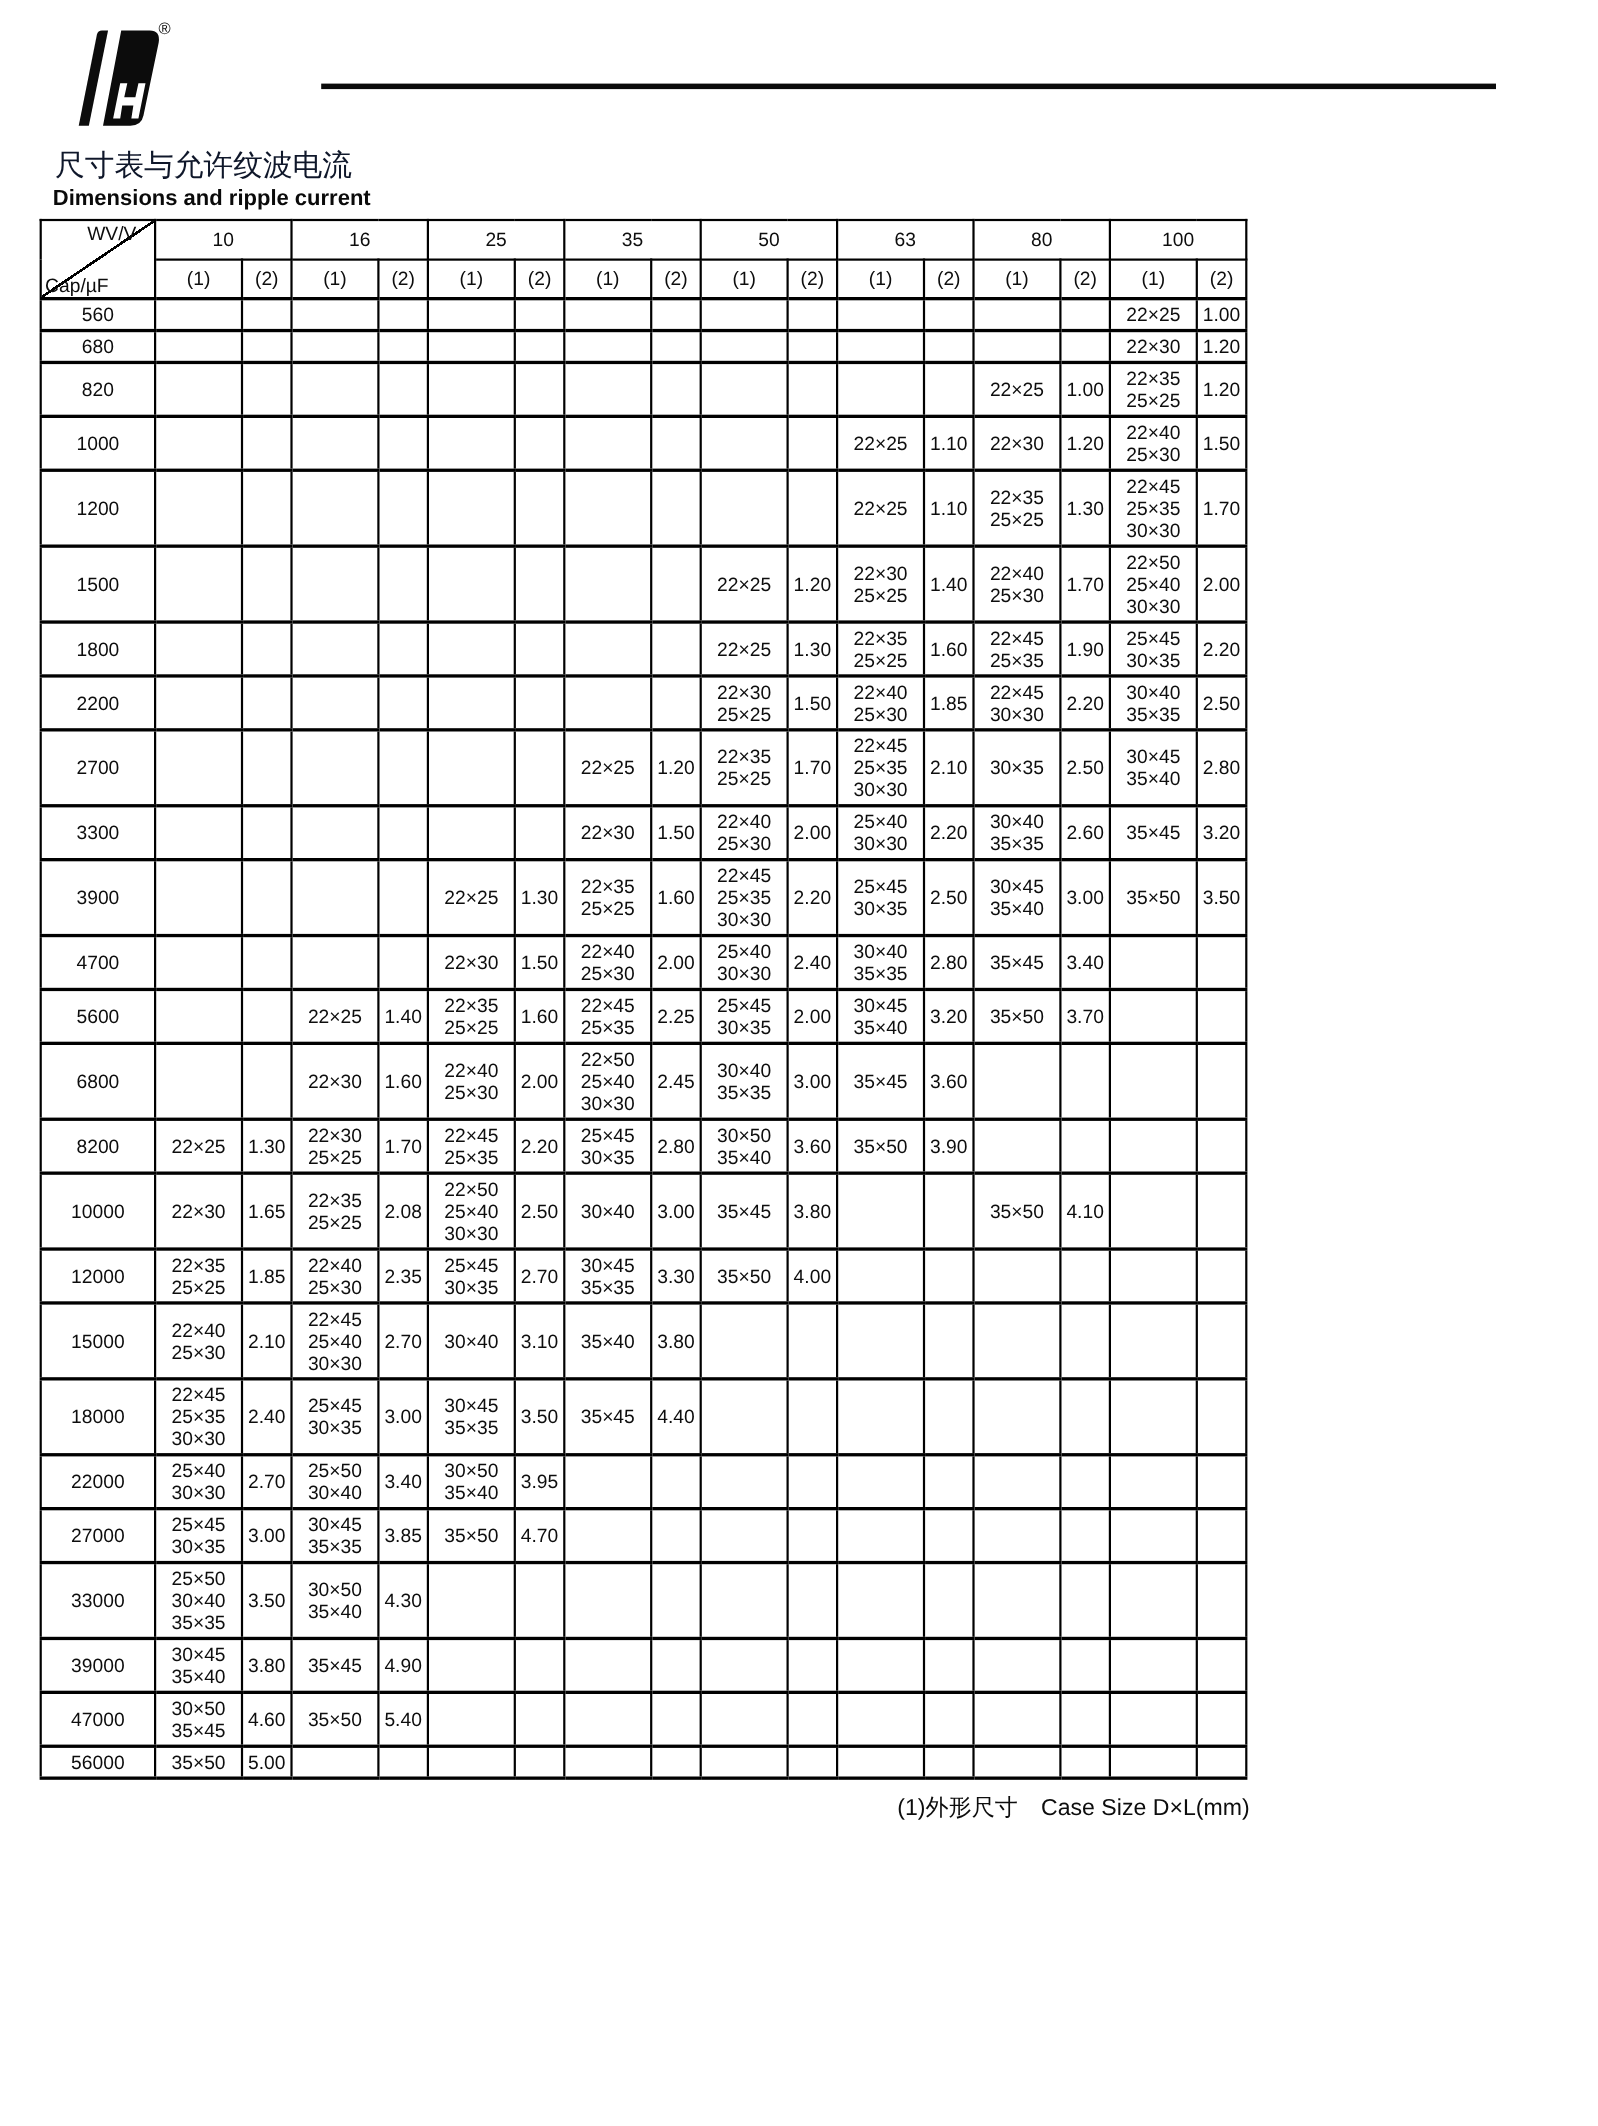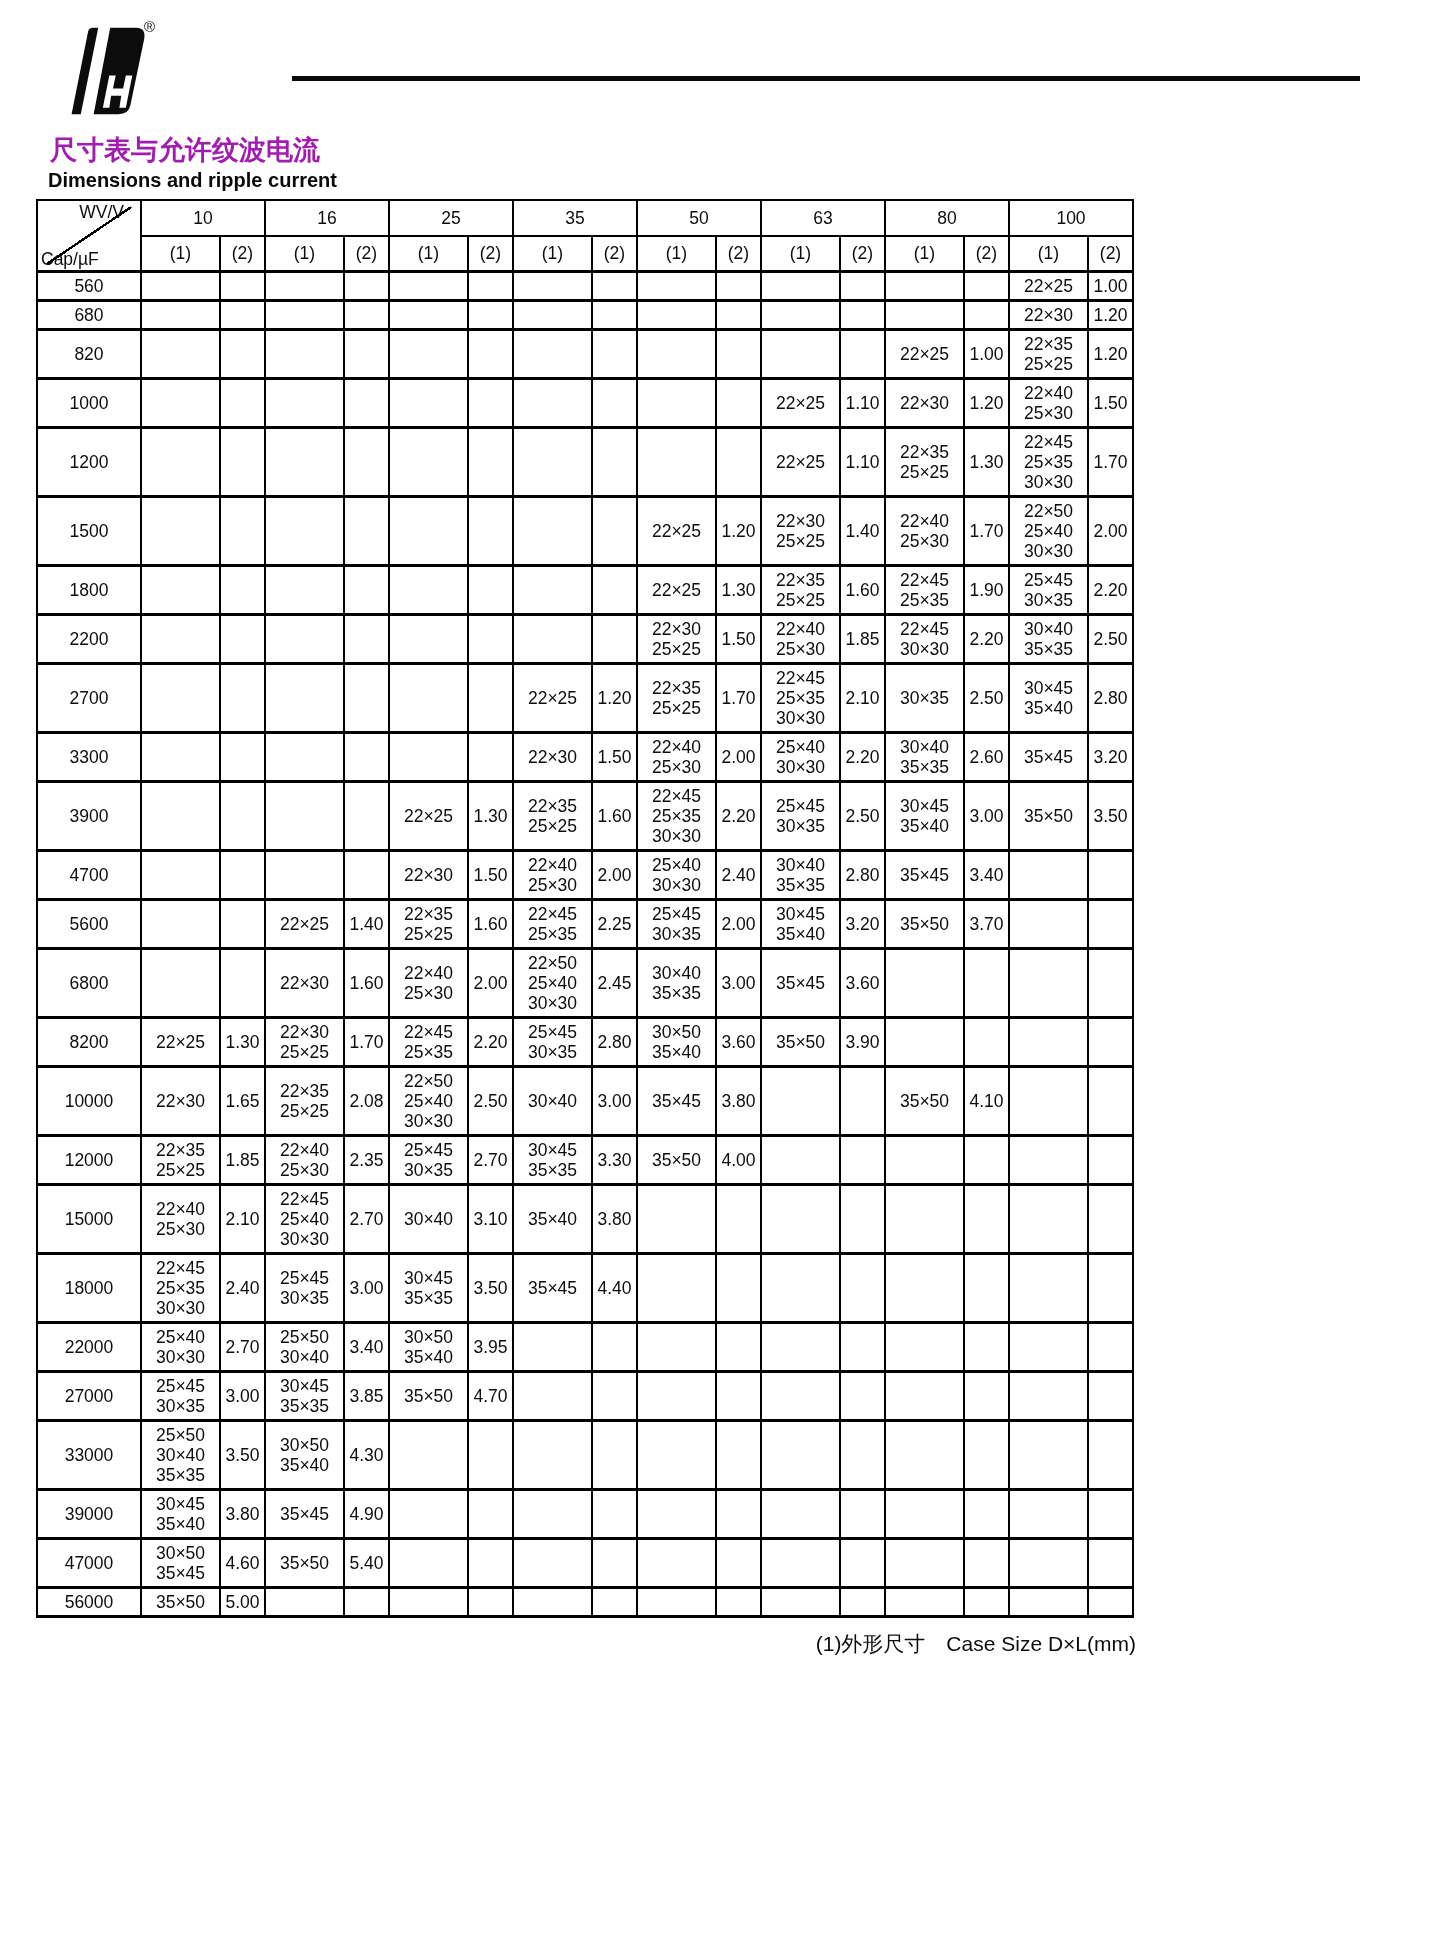--- a/index.html
+++ b/index.html
@@ -11,39 +11,38 @@
   }
   
   .logo-wrap { position:absolute; left:55px; top:24px; width:92px; height:94px; }
   .reg { position:absolute; left:144px; top:18px; font-size:15px; color:#111; }
   .brand { position:absolute; left:158px; top:28px; }
   .brand-cn { font-size:37px; font-weight:700; letter-spacing:3px; color:#0a0a0a; }
   .brand-en { font-size:29px; font-weight:700; letter-spacing:1.5px; margin-top:3px; color:#0a0a0a; }
   .doc-title { position:absolute; left:540px; top:34px; font-size:30px; font-weight:700; letter-spacing:0.5px; color:#0a0a0a; white-space:nowrap; }
   .title-rule { position:absolute; left:292px; top:76px; width:1068px; height:5px; background:#0a0a0a; }
   
-  .sec-cn { position:absolute; left:50px; top:132px; font-size:27px; font-weight:700; color:#a21caf; }
+  .sec-cn { position:absolute; left:50px; top:132px; font-size:27px; font-weight:400; color:#0f172a; }
   .sec-en { position:absolute; left:48px; top:169px; font-size:20px; font-weight:700; color:#0a0a0a; }
   
   .content { position:absolute; left:36px; top:199px; width:1100px; }
   table { border-collapse:collapse; table-layout:fixed; width:1096px; }
   th, td {
     border:2px solid #000; border-top-width:3px; border-bottom-width:3px;
     text-align:center; vertical-align:middle;
     font-size:17.5px; line-height:20px; font-weight:400;
     white-space:pre-line; padding:3px 0; color:#0d0d0d;
   }
   thead th { border-width:2px; height:26px; padding:1px 0; }
   thead th.corner { padding:0; }
   .corner-box {
     position:relative; width:100%; height:69px;
     background:linear-gradient(to bottom right,
       rgba(0,0,0,0) calc(50% - 1.2px), #000 calc(50% - 1.2px),
       #000 calc(50% + 1.2px), rgba(0,0,0,0) calc(50% + 1.2px));
-    border-radius:25px;
   }
   .corner-box .wv  { position:absolute; top:1px; right:16px; font-size:17.5px; }
   .corner-box .cap { position:absolute; bottom:1px; left:3px; font-size:17.5px; }
   
   .footnotes { margin-top:8px; padding-left:12px; }
   .footnote { font-size:21px; line-height:35px; color:#0d0d0d;text-align:right; }
 </style>
 </head>
 <body>
 

